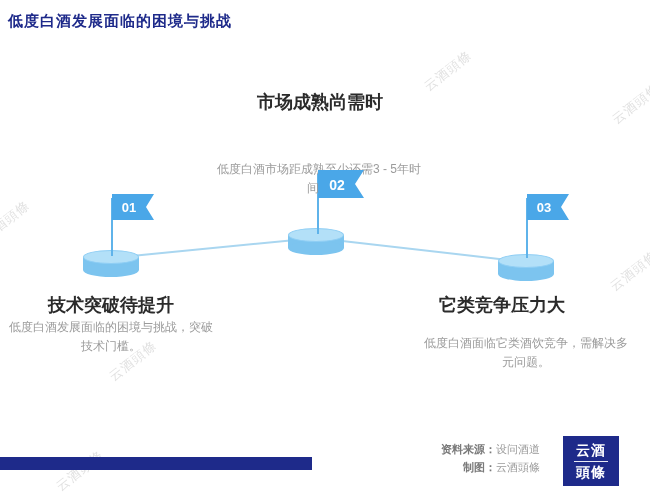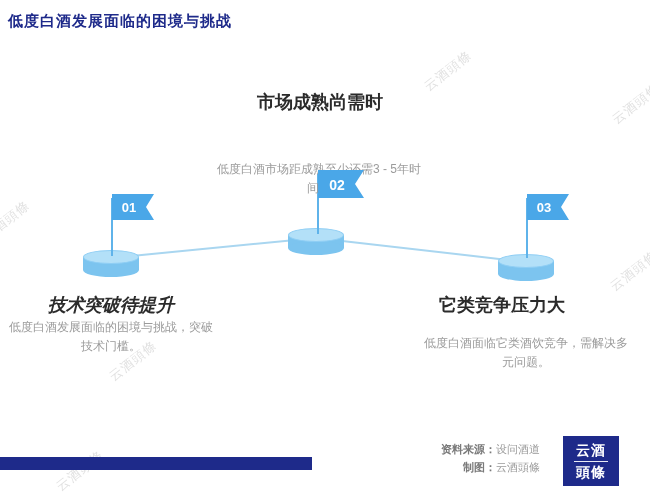--- a/index.html
+++ b/index.html
@@ -84,21 +84,21 @@
   <div class="pole" style="left:111px; top:198px; height:58px;"></div>
   <svg class="flag" style="left:112px; top:194px;" width="42" height="26">
     <polygon points="0,0 42,0 34,13 42,26 0,26" fill="#4aa7e8"></polygon>
     <text x="17" y="18" text-anchor="middle" fill="#ffffff" font-size="13" font-weight="bold">01</text>
   </svg>
   <div class="cylinder" style="left:83px; top:250px;">
     <div class="cyl-side"></div>
     <div class="cyl-bottom"></div>
     <div class="cyl-top"></div>
   </div>
-  <div class="ms-title" style="left:21px; top:293px; width:180px;font-style:italic;">技术突破待提升</div>
+  <div class="ms-title" style="left:21px; top:293px; width:180px;">技术突破待提升</div>
   <div class="ms-desc" style="left:6px; top:318px; width:210px;">低度白酒发展面临的困境与挑战，突破技术门槛。</div>
 
   <div class="pole" style="left:526px; top:198px; height:60px;"></div>
   <svg class="flag" style="left:527px; top:194px;" width="42" height="26">
     <polygon points="0,0 42,0 34,13 42,26 0,26" fill="#4aa7e8"></polygon>
     <text x="17" y="18" text-anchor="middle" fill="#ffffff" font-size="13" font-weight="bold">03</text>
   </svg>
   <div class="cylinder" style="left:498px; top:254px;">
     <div class="cyl-side"></div>
     <div class="cyl-bottom"></div>

